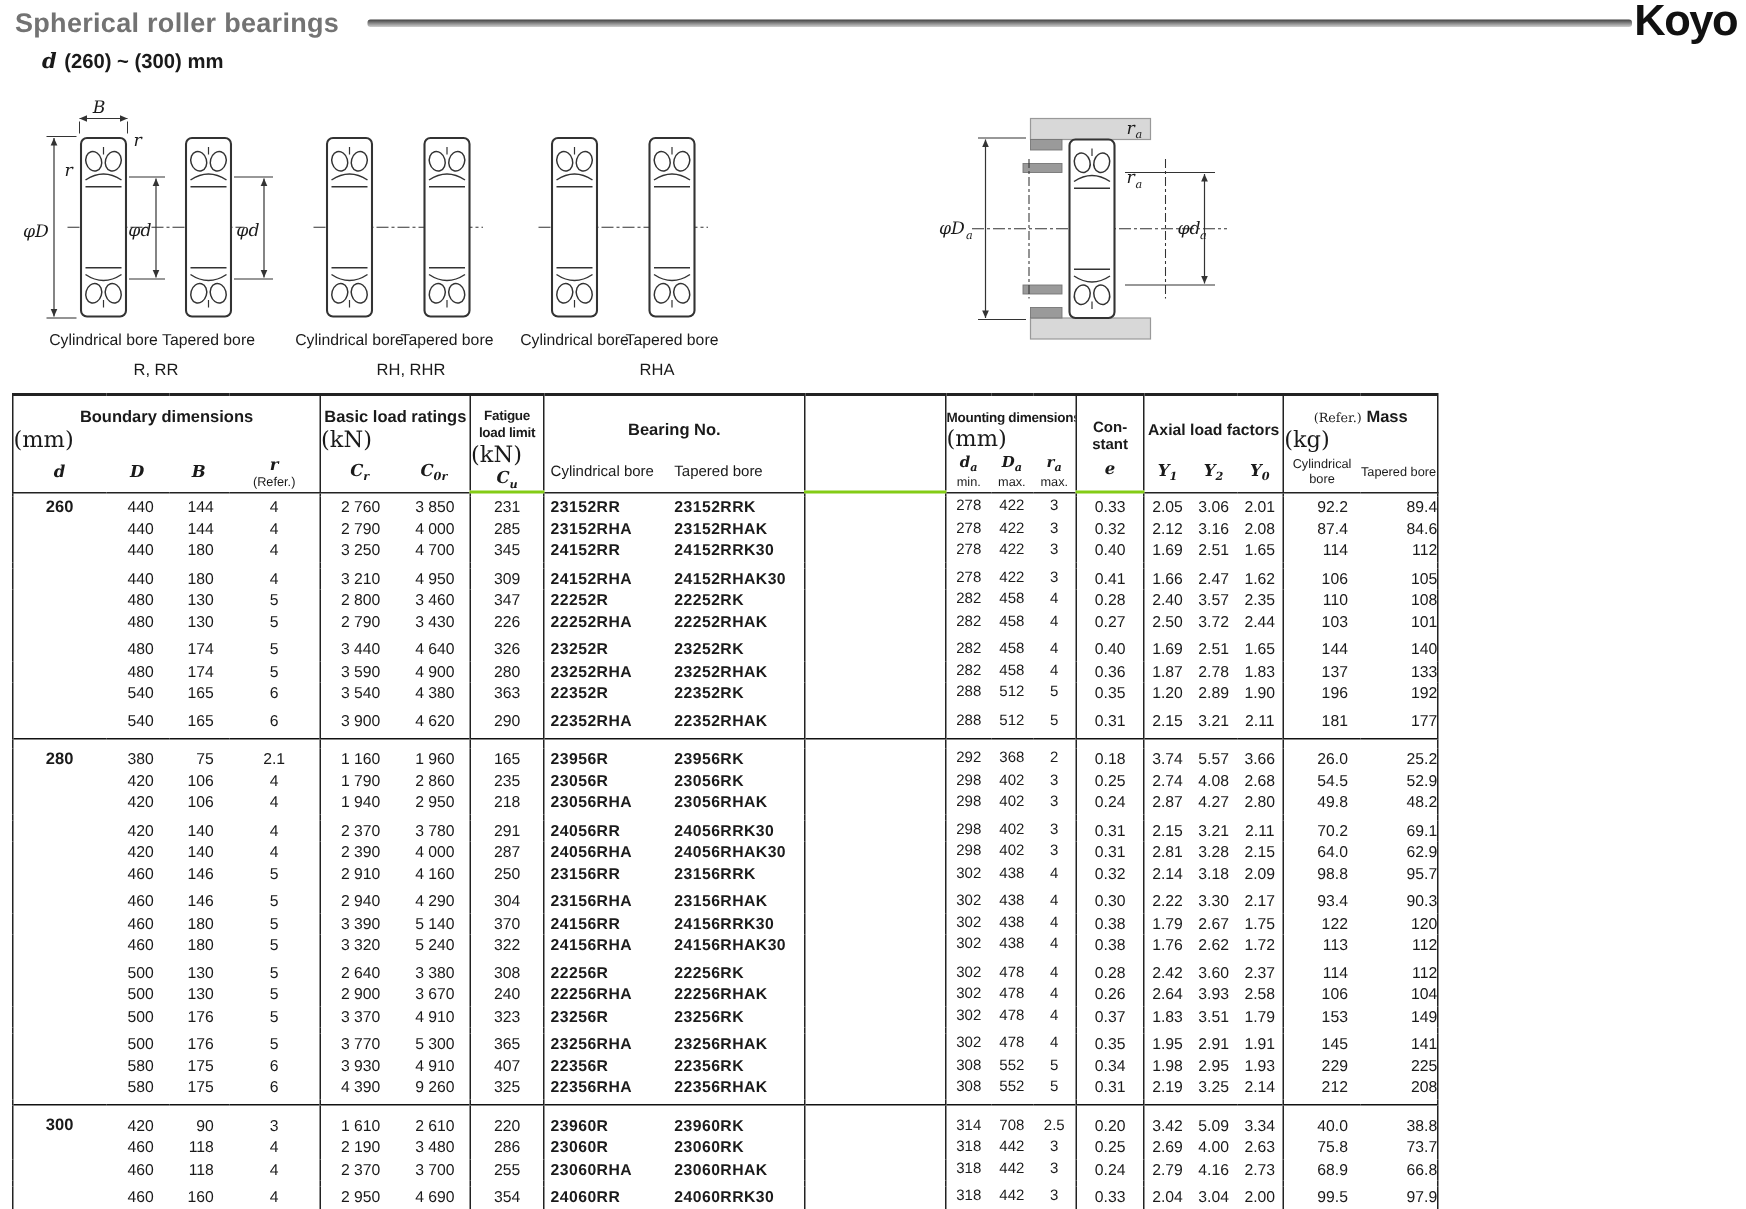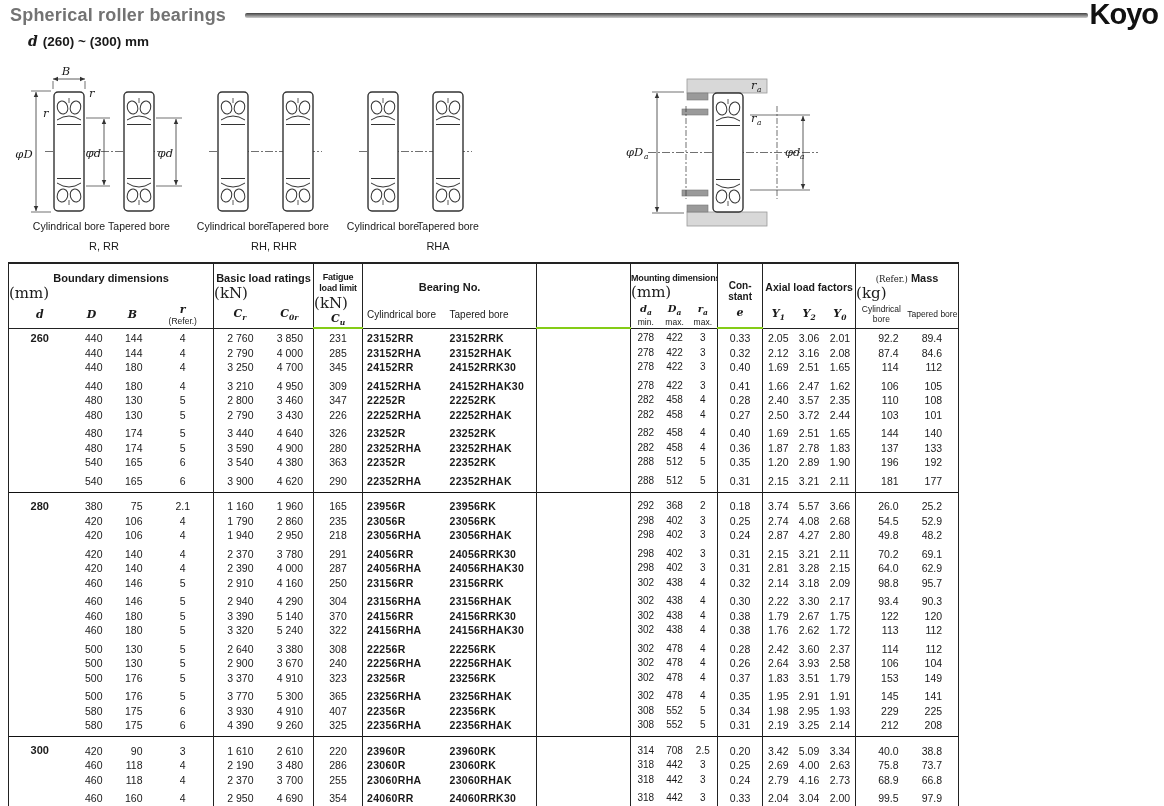--- a/index.html
+++ b/index.html
@@ -56,21 +56,21 @@
   .refpref { font-family:"DejaVu Serif", serif; font-weight:normal; font-size:8.5px; }
 
   tbody td { height:14.5px; font-size:10.5px; line-height:1; }
   tr.pad td  { height:3px; }
   tr.pad2 td { height:4px; }
   tr.gap td  { height:4px; }
   tr.sep td  { height:7px; border-top:1px solid #111; }
   tr.sepend td { height:0; border-top:1px solid #111; }
   .cc { text-align:center; } .cr { text-align:right; } .cl { text-align:left; }
   .p10 { padding-right:10px; } .p12 { padding-right:12px; }
-  .p8 { padding-right:8px; } .p16 { padding-right:16px; }
+  .p8 { padding-right:8px; } .p16 { }
   .pl4 { padding-left:4px; } .pl2 { padding-left:2px; }
   .bno { font-weight:bold; letter-spacing:0.3px; }
   .dcol { font-weight:bold; font-size:11px; }
   .sm { font-size:10px; }
 </style>
 </head>
 <body>
 
 <div class="title">Spherical roller bearings</div>
 <div class="rule"></div>

